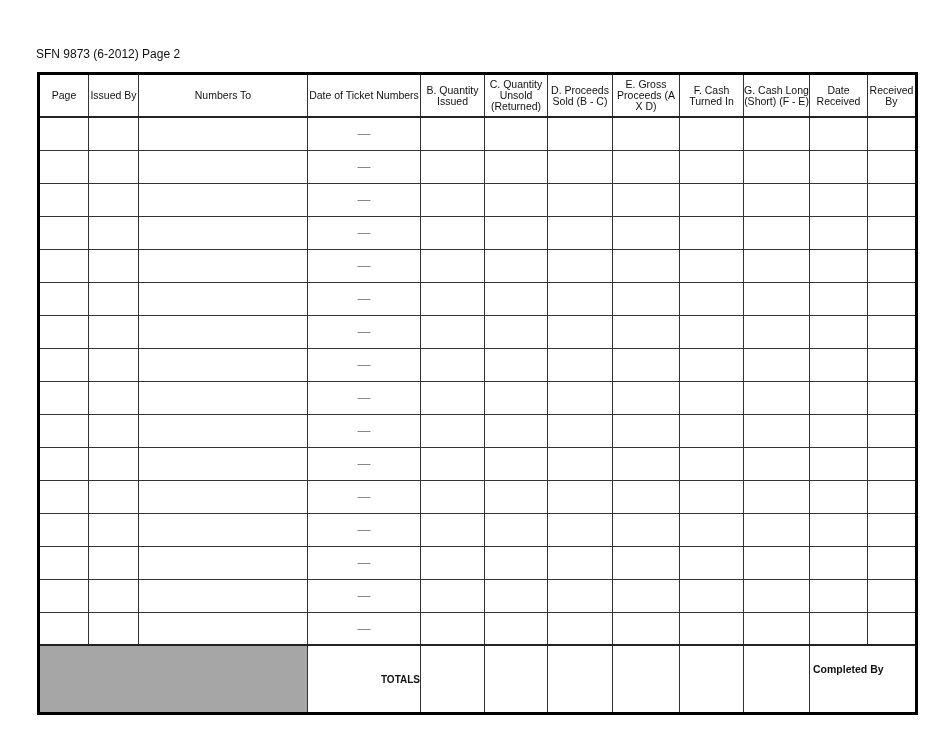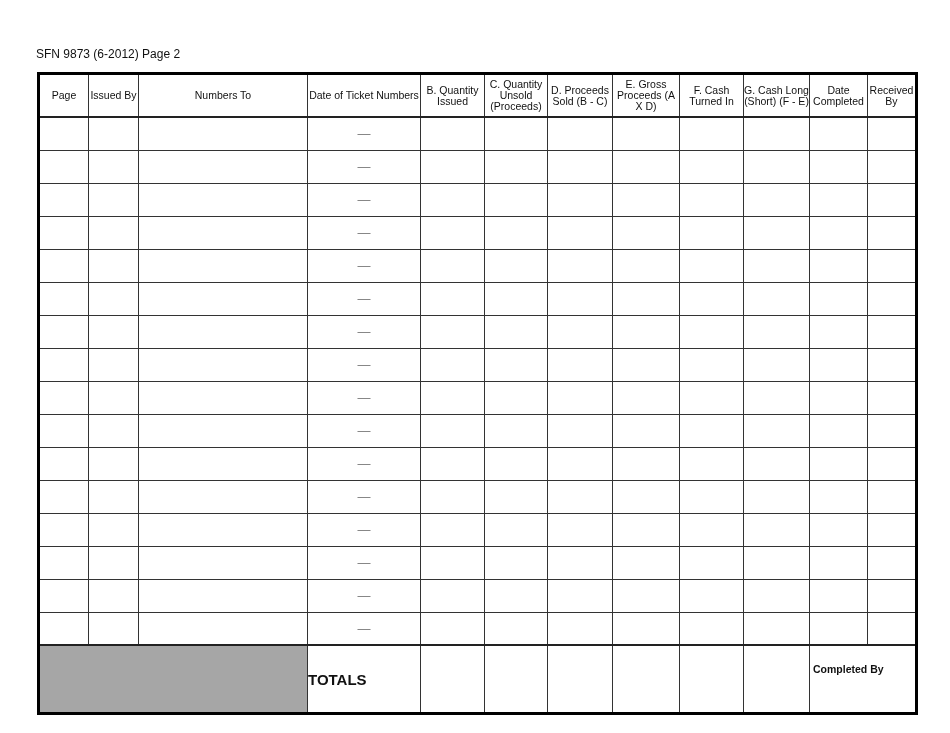--- a/index.html
+++ b/index.html
@@ -9,21 +9,21 @@
     position:absolute; left:37px; top:72px;
     border-collapse:collapse; table-layout:fixed;
     border:3px solid #000; width:879px;
   }
   table.log th, table.log td { border:1px solid #333; padding:0; }
   table.log th { font-weight:normal; font-size:10.5px; line-height:11px; height:41px; text-align:center; vertical-align:middle; }
   table.log tbody tr { height:33px; }
   table.log tbody tr:first-child td { border-top:2px solid #222; }
   .dash { display:block; text-align:center; color:#777; font-size:13px; }
   .gray { background:#a6a6a6; }
-  .totals-label { font-weight:bold; font-size:15px; text-align:left; vertical-align:middle; }
+  .totals-label { font-weight:bold; font-size:10px; text-align:right; vertical-align:middle; }
   .completed { vertical-align:top; font-size:10.5px; padding:17px 3px !important; text-align:left;font-weight:bold; }
   tr.totals td { height:32px; border-top:2px solid #222; }
 </style>
 </head>
 <body>
 
 <div class="form-id">SFN 9873 (6-2012) Page 2</div>
 
 <table class="log">
   <colgroup id="cols">
@@ -40,26 +40,26 @@
       <col style="width: 58px;">
       <col style="width: 49px;">
     </colgroup>
   <thead>
     <tr>
       <th>Page</th>
       <th>Issued By</th>
       <th>Numbers To</th>
       <th>Date of Ticket Numbers</th>
       <th>B. Quantity Issued</th>
-      <th>C. Quantity Unsold (Proceeds)</th>
+      <th>C. Quantity Unsold (Returned)</th>
       <th>D. Proceeds Sold (B - C)</th>
       <th>E. Gross Proceeds (A X D)</th>
       <th>F. Cash Turned In</th>
       <th>G. Cash Long (Short) (F - E)</th>
-      <th>Date Completed</th>
+      <th>Date Received</th>
       <th>Received By</th>
     </tr>
   </thead>
   <tbody id="rows">
       <tr>
         <td></td>
         <td></td>
         <td></td>
         <td>
           <span class="dash">—</span>

